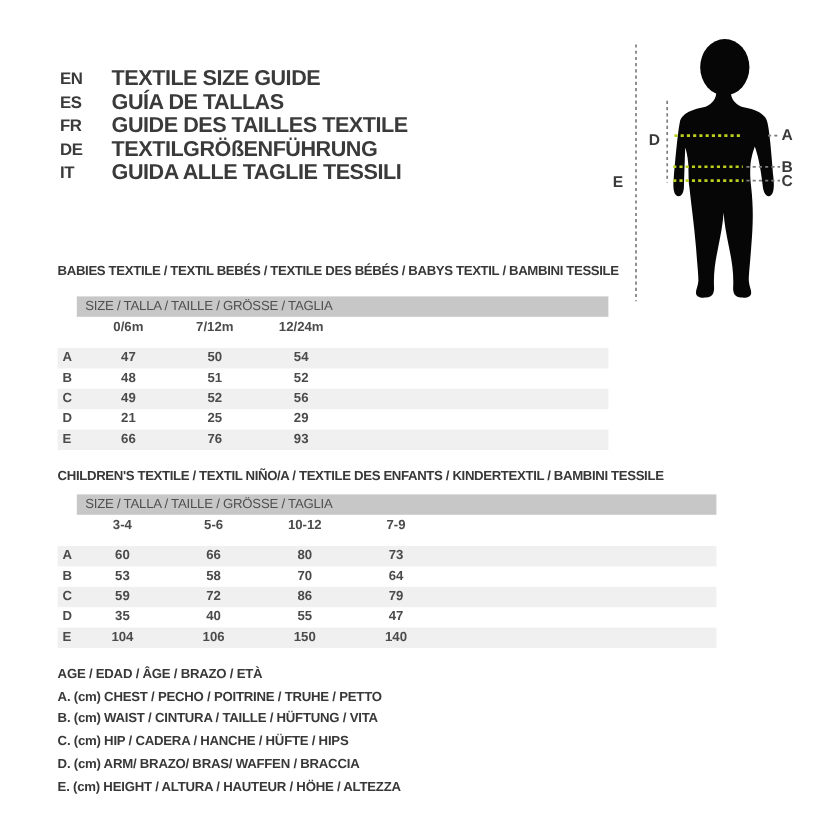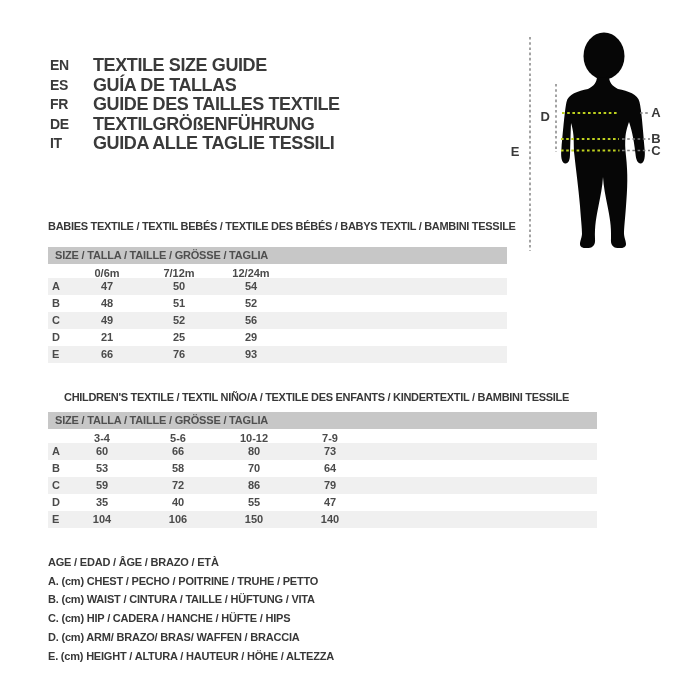--- a/index.html
+++ b/index.html
@@ -20,31 +20,31 @@
   .guide { stroke-width: 1.4; stroke-dasharray: 2.6 2.6; fill: none; }
   .measure { stroke-width: 2.2; stroke-dasharray: 2.6 2.6; fill: none; }
   .fig-label { position: absolute; font-size: 13px; font-weight: 700; color: #3a3a3a;
                width: 18px; text-align: center; line-height: 15px; }
   .fig-label.right-align { text-align: right; }
 
   
   .section-heading { font-size: 11px; font-weight: 700; letter-spacing: -0.3px;
                      white-space: nowrap; color: #383838; }
   .heading-babies { left: 48px; top: 220px; }
-  .heading-children { left: 64px; top: 391px; }
+  .heading-children { left: 48px; top: 391px; }
 
   
   .size-table { display: flex; flex-direction: column; }
   .table-babies { left: 48px; top: 247px; width: 459px; }
   .table-children { left: 48px; top: 412px; width: 549px; }
-  .t-bar { height: 17px; background: #c7c7c7; font-size: 11px; font-weight: 700;
+  .t-bar { height: 17px; background: #c7c7c7; font-size: 11px; font-weight: 400;
            letter-spacing: -0.2px; color: #4f4f4f; line-height: 17px; padding-left: 7px;
-           white-space: nowrap; }
+           white-space: nowrap; margin-left: 16px; }
   .t-row { display: flex; height: 17px; line-height: 17px; font-size: 11px; color: #4b4b4b; }
-  .t-row.head { height: 14px; line-height: 18px; font-weight: 700; color: #4b4b4b; }
+  .t-row.head { height: 26px; line-height: 18px; font-weight: 700; color: #4b4b4b; }
   .t-row.alt { background: #f0f0f0; }
   .t-letter { text-align: left; padding-left: 4px; font-weight: 700; }
   .table-babies .t-letter { width: 23px; }
   .table-children .t-letter { width: 16px; }
   .t-cell { text-align: center; font-weight: 700; }
   .table-babies .t-cell { width: 72px; }
   .table-children .t-cell { width: 76px; }
 
   
   .legend-block { left: 48px; top: 553px; }

